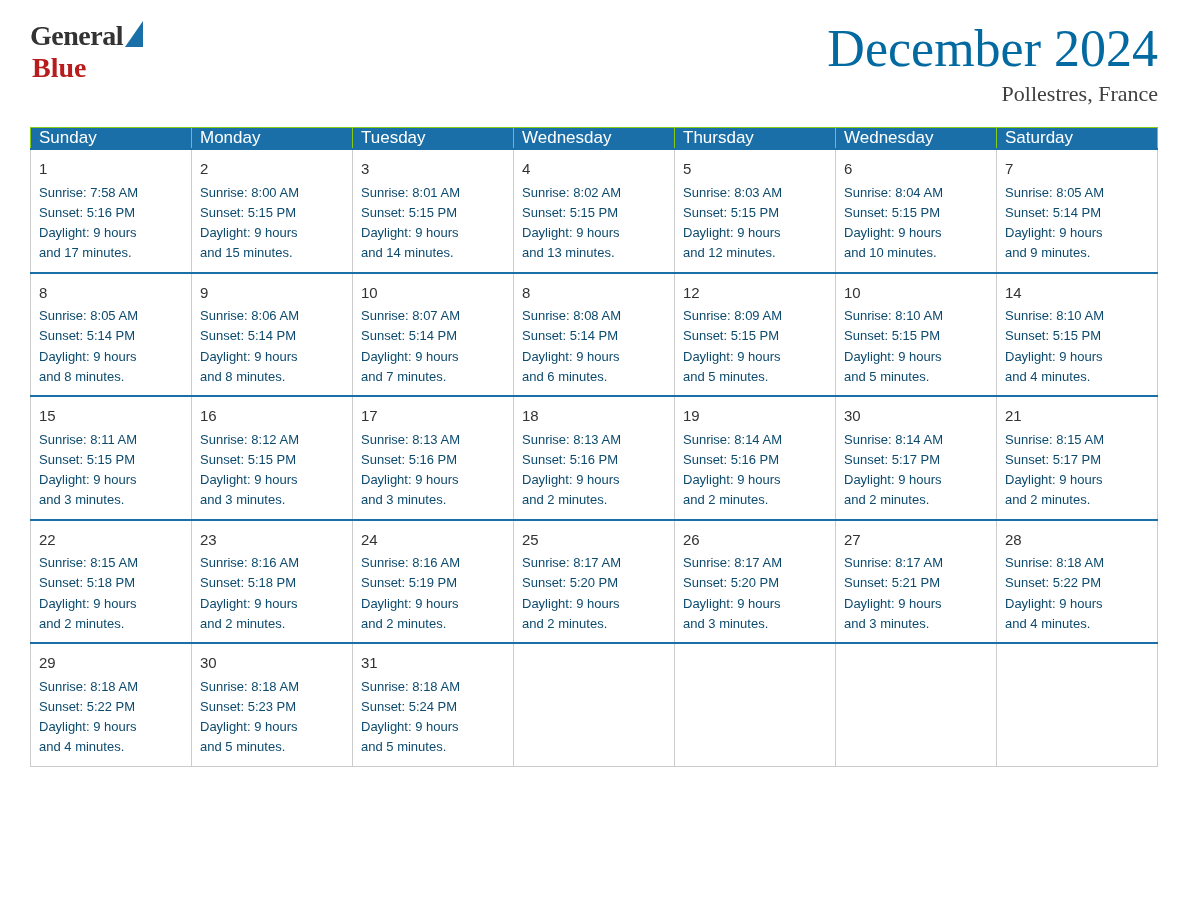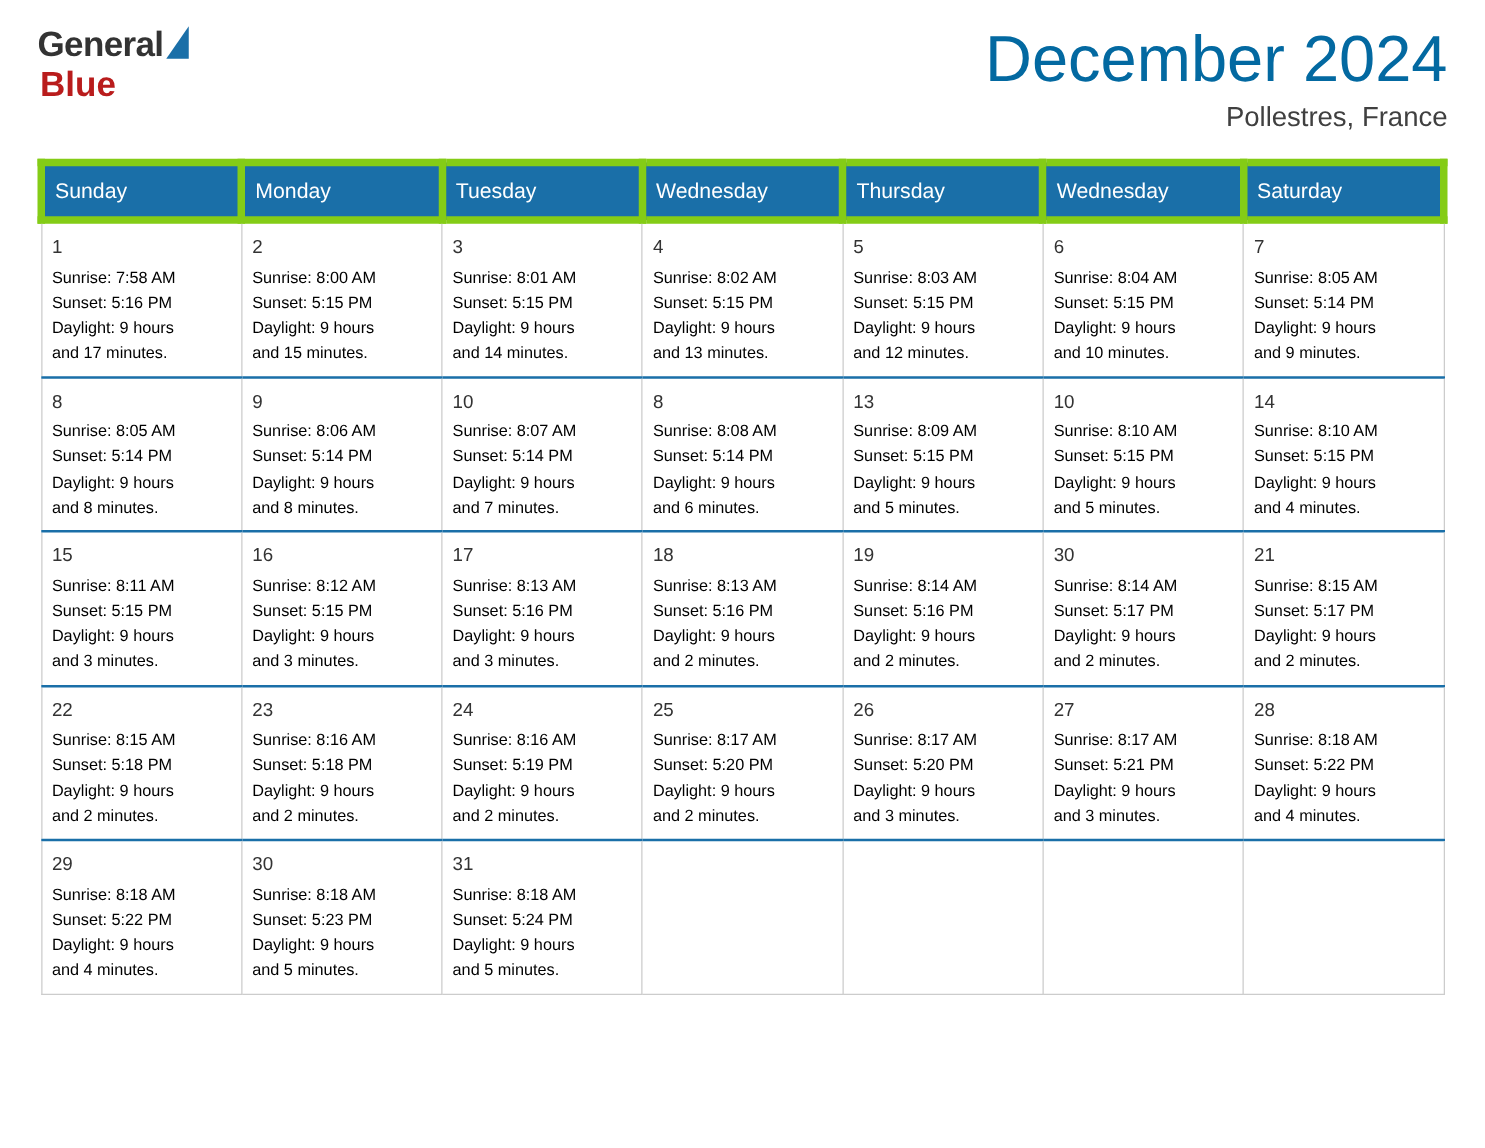--- a/index.html
+++ b/index.html
@@ -8,20 +8,21 @@
       background: #fff;
       padding: 20px 30px;
       width: 1188px;
       min-height: 918px;
     }
     .header {
       display: flex;
       justify-content: space-between;
       align-items: flex-start;
       margin-bottom: 20px;
+      font-family: Liberation Serif, serif;
     }
     .logo {
       display: flex;
       flex-direction: column;
       align-items: flex-start;
     }
     .logo-top {
       display: flex;
       align-items: center;
     }
@@ -62,23 +63,23 @@
     table {
       width: 100%;
       border-collapse: collapse;
       table-layout: fixed;
     }
     thead th {
       background-color: #1a6fa8;
       color: #fff;
       font-size: 17px;
       font-weight: normal;
-      padding: 10px 8px;
+      padding: 0 8px;
       text-align: left;
-      border: 6px solid #84cc16;
+      border: 1px solid #84cc16;
     }
     tbody td {
       vertical-align: top;
       padding: 8px 8px;
       border: 1px solid #ccc;
       border-top: 2px solid #1a6fa8;
       font-size: 13.5px;
       color: #333;
       line-height: 1.5;
       height: 110px;
@@ -87,21 +88,21 @@
       border-top: 2px solid #1a6fa8;
     }
     .day-number {
       font-size: 15px;
       font-weight: normal;
       display: block;
       margin-bottom: 2px;
     }
     .day-info {
       font-size: 13px;
-      color: #000000;
+      color: #0c4a6e;
     }
     td.empty {
       background: #fff;
       border-top: 2px solid #1a6fa8;
     }
   </style>
 </head>
 <body>
 
 <div class="header">
@@ -138,21 +139,21 @@
         <td><span class="day-number">4</span><span class="day-info">Sunrise: 8:02 AM<br>Sunset: 5:15 PM<br>Daylight: 9 hours<br>and 13 minutes.</span></td>
         <td><span class="day-number">5</span><span class="day-info">Sunrise: 8:03 AM<br>Sunset: 5:15 PM<br>Daylight: 9 hours<br>and 12 minutes.</span></td>
         <td><span class="day-number">6</span><span class="day-info">Sunrise: 8:04 AM<br>Sunset: 5:15 PM<br>Daylight: 9 hours<br>and 10 minutes.</span></td>
         <td><span class="day-number">7</span><span class="day-info">Sunrise: 8:05 AM<br>Sunset: 5:14 PM<br>Daylight: 9 hours<br>and 9 minutes.</span></td>
       </tr>
       <tr>
         <td><span class="day-number">8</span><span class="day-info">Sunrise: 8:05 AM<br>Sunset: 5:14 PM<br>Daylight: 9 hours<br>and 8 minutes.</span></td>
         <td><span class="day-number">9</span><span class="day-info">Sunrise: 8:06 AM<br>Sunset: 5:14 PM<br>Daylight: 9 hours<br>and 8 minutes.</span></td>
         <td><span class="day-number">10</span><span class="day-info">Sunrise: 8:07 AM<br>Sunset: 5:14 PM<br>Daylight: 9 hours<br>and 7 minutes.</span></td>
         <td><span class="day-number">8</span><span class="day-info">Sunrise: 8:08 AM<br>Sunset: 5:14 PM<br>Daylight: 9 hours<br>and 6 minutes.</span></td>
-        <td><span class="day-number">13</span><span class="day-info">Sunrise: 8:09 AM<br>Sunset: 5:15 PM<br>Daylight: 9 hours<br>and 5 minutes.</span></td>
+        <td><span class="day-number">12</span><span class="day-info">Sunrise: 8:09 AM<br>Sunset: 5:15 PM<br>Daylight: 9 hours<br>and 5 minutes.</span></td>
         <td><span class="day-number">10</span><span class="day-info">Sunrise: 8:10 AM<br>Sunset: 5:15 PM<br>Daylight: 9 hours<br>and 5 minutes.</span></td>
         <td><span class="day-number">14</span><span class="day-info">Sunrise: 8:10 AM<br>Sunset: 5:15 PM<br>Daylight: 9 hours<br>and 4 minutes.</span></td>
       </tr>
       <tr>
         <td><span class="day-number">15</span><span class="day-info">Sunrise: 8:11 AM<br>Sunset: 5:15 PM<br>Daylight: 9 hours<br>and 3 minutes.</span></td>
         <td><span class="day-number">16</span><span class="day-info">Sunrise: 8:12 AM<br>Sunset: 5:15 PM<br>Daylight: 9 hours<br>and 3 minutes.</span></td>
         <td><span class="day-number">17</span><span class="day-info">Sunrise: 8:13 AM<br>Sunset: 5:16 PM<br>Daylight: 9 hours<br>and 3 minutes.</span></td>
         <td><span class="day-number">18</span><span class="day-info">Sunrise: 8:13 AM<br>Sunset: 5:16 PM<br>Daylight: 9 hours<br>and 2 minutes.</span></td>
         <td><span class="day-number">19</span><span class="day-info">Sunrise: 8:14 AM<br>Sunset: 5:16 PM<br>Daylight: 9 hours<br>and 2 minutes.</span></td>
         <td><span class="day-number">30</span><span class="day-info">Sunrise: 8:14 AM<br>Sunset: 5:17 PM<br>Daylight: 9 hours<br>and 2 minutes.</span></td>

